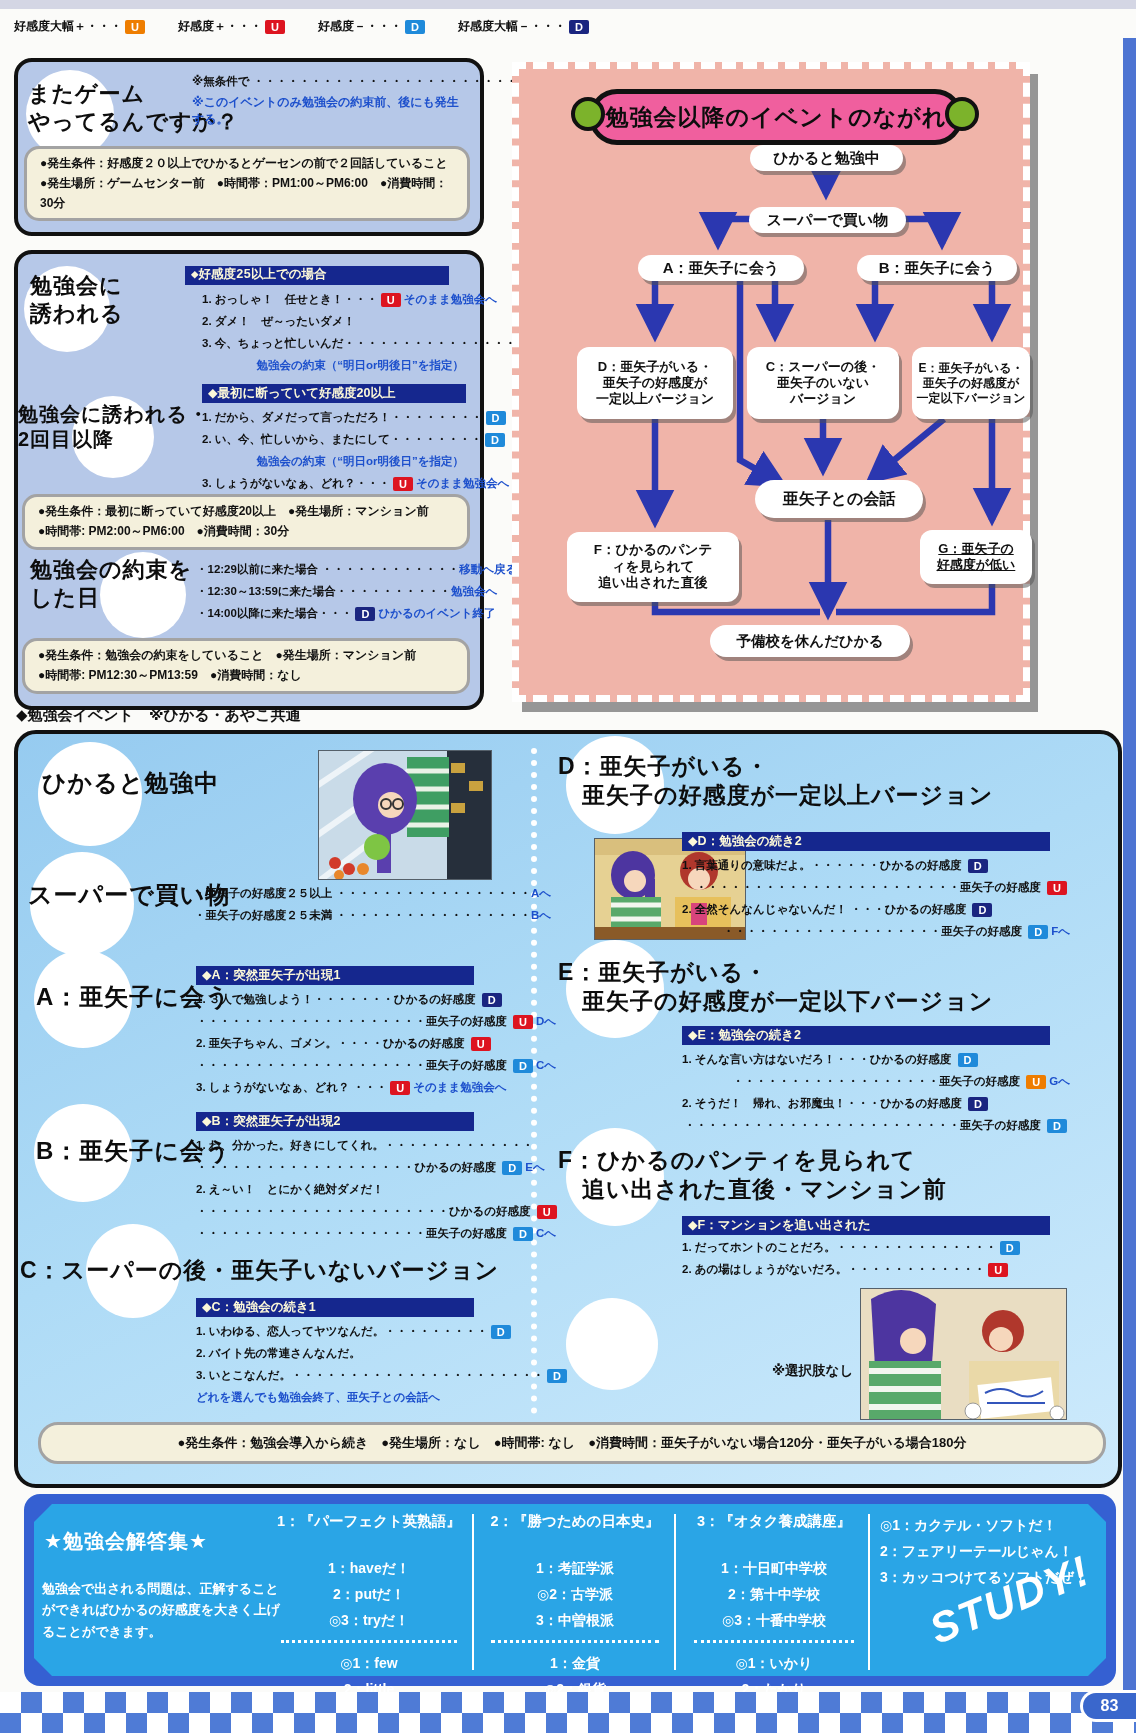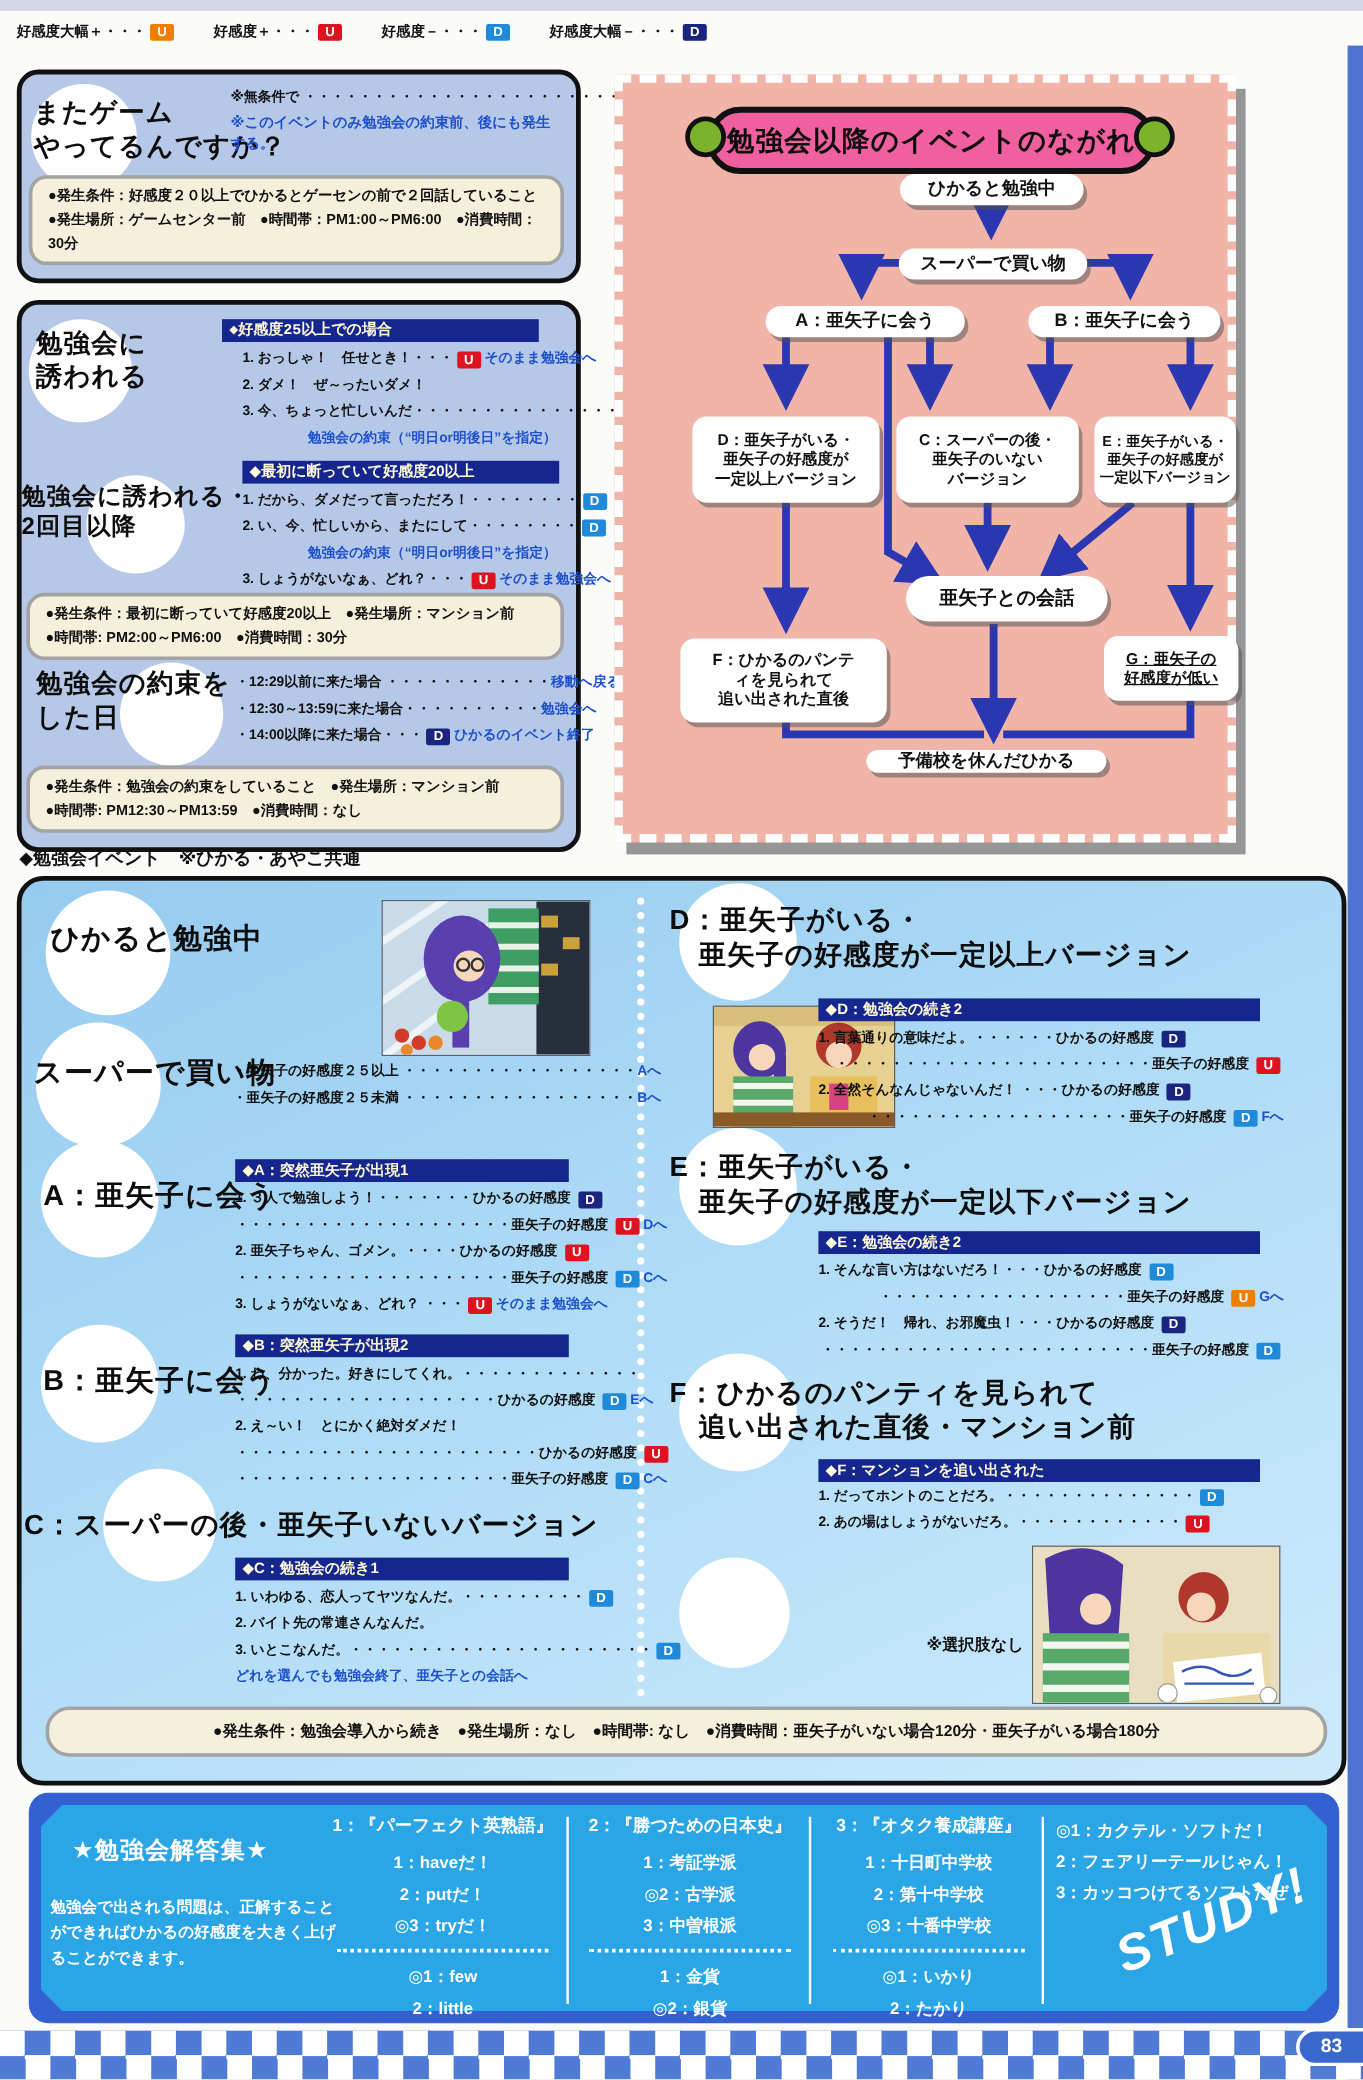--- a/index.html
+++ b/index.html
@@ -20,21 +20,21 @@
   .cream{position:absolute;background:#f4f0dc;border:3px solid #a3a3a3;border-radius:15px;
          font-size:12px;font-weight:bold;color:#111;line-height:1.65;padding:5px 13px;white-space:pre-line;}
   .frame{position:absolute;background:#b6c8e8;border:4px solid #111;border-radius:18px;}
   .wc{position:absolute;background:#fff;border-radius:50%;}
   .pill{position:absolute;background:#fff;border-radius:16px;box-shadow:3px 4px 0 rgba(80,80,80,.5);
         font-weight:bold;color:#111;display:flex;align-items:center;justify-content:center;
         text-align:center;white-space:pre-line;line-height:1.25;}
   .gdot{position:absolute;width:26px;height:26px;border-radius:50%;background:#7cb32b;border:4px solid #111;}
   .legend-item{display:flex;align-items:center;font-size:12px;font-weight:bold;white-space:nowrap;}
   .ans-col{position:absolute;color:#fff;font-weight:bold;text-align:center;}
-  .ans-head{font-size:14.5px;margin-bottom:8px;white-space:nowrap;}
+  .ans-head{font-size:14.5px;margin-bottom:24px;white-space:nowrap;}
   .ans-item{font-size:14px;line-height:26px;white-space:nowrap;}
   .adot{border-top:3px dotted #fff;margin:7px 8px;}
   .vsep{position:absolute;width:2px;background:#fff;}
   .vdots{position:absolute;width:0;border-left:6px dotted #ffffff;}
   .checker{position:absolute;left:0;top:1692px;width:1136px;height:41px;
            background:repeating-conic-gradient(#4f7bd6 0% 25%, #ffffff 0% 50%);background-size:42px 42px;}
   .illo{position:absolute;border:1px solid #55606a;overflow:hidden;background:#cfe0ea;}
 </style>
 </head>
 <body>
@@ -149,21 +149,21 @@
 バージョン</div>
     <div class="pill" style="left:393px;top:278px;width:118px;height:72px;font-size:12px;border-radius:12px;">E：亜矢子がいる・
 亜矢子の好感度が
 一定以下バージョン</div>
     <div class="pill" style="left:236px;top:411px;width:168px;height:38px;font-size:16px;border-radius:19px;">亜矢子との会話</div>
     <div class="pill" style="left:48px;top:463px;width:172px;height:70px;font-size:13.5px;border-radius:12px;">F：ひかるのパンテ
 ィを見られて
 追い出された直後</div>
     <div class="pill" style="left:401px;top:461px;width:112px;height:54px;font-size:13px;border-radius:12px;text-decoration:underline;">G：亜矢子の
 好感度が低い</div>
-    <div class="pill" style="left:203px;top:556px;width:200px;height:19px;font-size:14.5px;">予備校を休んだひかる</div>
+    <div class="pill" style="left:191px;top:556px;width:200px;height:32px;font-size:14.5px;">予備校を休んだひかる</div>
   </div>
 
   <div class="abs" style="left:16px;top:706px;font-size:15px;font-weight:bold;">◆勉強会イベント　※ひかる・あやこ共通</div>
 
   <div class="abs" style="left:14px;top:730px;width:1108px;height:758px;border:4px solid #111;border-radius:22px;
               background:linear-gradient(155deg,#96cbf0 0%,#aedbf6 45%,#cdeafc 100%);box-sizing:border-box;"></div>
   <div class="vdots" style="left:531px;top:748px;height:666px;"></div>
 
   <div class="wc" style="left:38px;top:742px;width:104px;height:104px;"></div>
   <div class="wc" style="left:30px;top:852px;width:104px;height:104px;"></div>
@@ -323,21 +323,21 @@
       <circle cx="112" cy="122" r="8" fill="#fff" stroke="#999"></circle>
       <circle cx="196" cy="124" r="7" fill="#fff" stroke="#999"></circle>
     </svg>
   </div>
 
   <div class="cream" style="left:38px;top:1422px;width:1036px;height:26px;border-radius:20px;white-space:nowrap;text-align:center;font-size:13px;line-height:26px;">●発生条件：勉強会導入から続き　●発生場所：なし　●時間帯: なし　●消費時間：亜矢子がいない場合120分・亜矢子がいる場合180分</div>
 
   <div class="abs" style="left:24px;top:1494px;width:1092px;height:192px;background:#3560d2;border-radius:16px;"></div>
   <div class="abs" style="left:34px;top:1504px;width:1072px;height:172px;background:#2aa5e6;
               clip-path:polygon(18px 0,calc(100% - 18px) 0,100% 18px,100% calc(100% - 18px),calc(100% - 18px) 100%,18px 100%,0 calc(100% - 18px),0 18px);"></div>
-  <div class="abs" style="left:44px;top:1528px;font-size:20px;font-weight:bold;color:#fff;letter-spacing:1px;margin-left:16px;">★勉強会解答集★</div>
+  <div class="abs" style="left:44px;top:1528px;font-size:20px;font-weight:bold;color:#fff;letter-spacing:1px;">★勉強会解答集★</div>
   <div class="abs" style="left:42px;top:1578px;width:238px;font-size:13px;font-weight:bold;color:#fff;line-height:1.65;">勉強会で出される問題は、正解することができればひかるの好感度を大きく上げることができます。</div>
 
   <div class="vsep" style="left:472px;top:1514px;height:156px;"></div>
   <div class="vsep" style="left:674px;top:1514px;height:156px;"></div>
   <div class="vsep" style="left:868px;top:1514px;height:156px;"></div>
 
   <div class="ans-col" style="left:273px;top:1512px;width:192px;">
     <div class="ans-head">1：『パーフェクト英熟語』</div>
     <div>
         <div class="ans-item">1：haveだ！</div>

